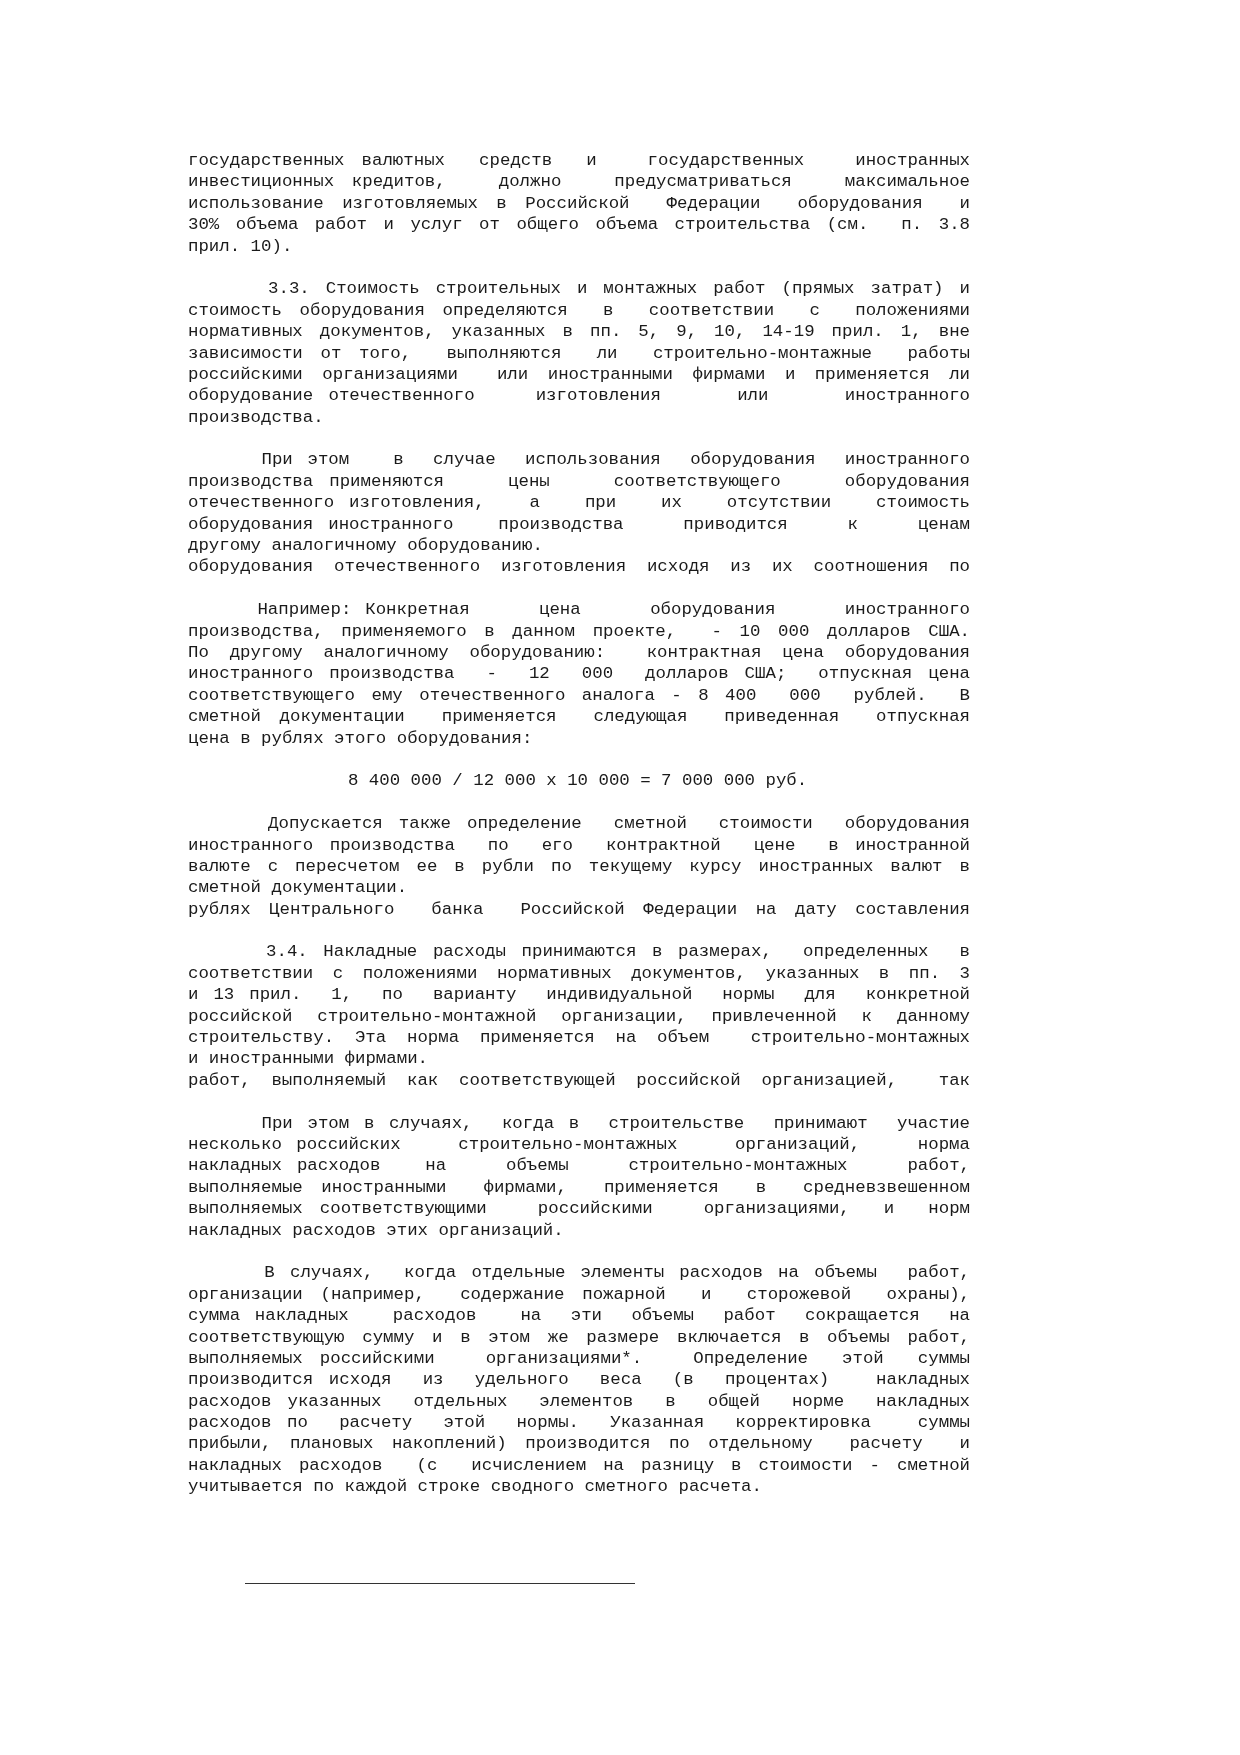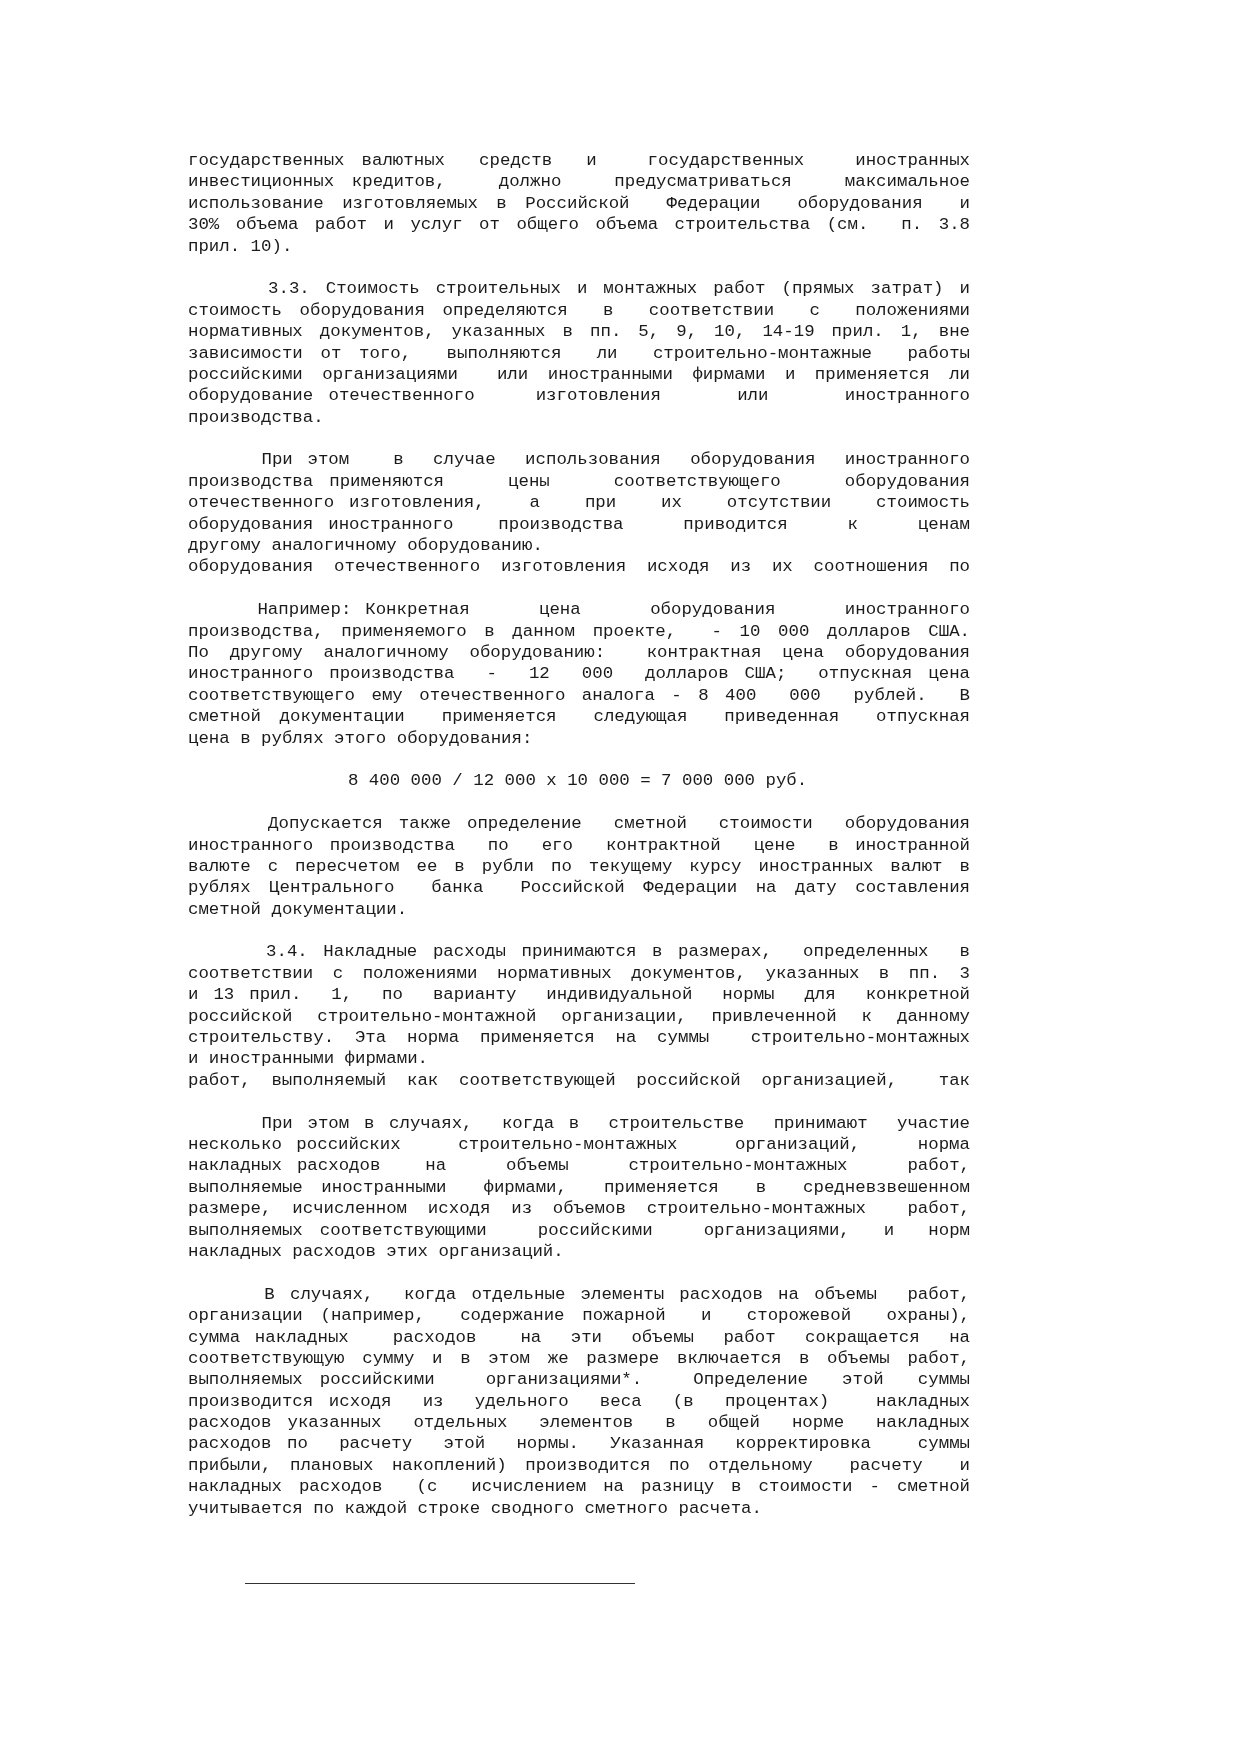--- a/index.html
+++ b/index.html
@@ -52,38 +52,37 @@
         <span class="line">иностранного производства  -  12  000  долларов США;  отпускная цена</span>
         <span class="line">соответствующего ему отечественного аналога - 8 400  000  рублей.  В</span>
         <span class="line">сметной документации  применяется  следующая  приведенная  отпускная</span>
         <span class="line last">цена в рублях этого оборудования:</span>
       </div>
     <span class="formula">8 400 000 / 12 000 х 10 000 = 7 000 000 руб.</span>
     <div class="para">
         <span class="line">     Допускается также определение  сметной  стоимости  оборудования</span>
         <span class="line">иностранного производства  по  его  контрактной  цене  в иностранной</span>
         <span class="line">валюте с пересчетом ее в рубли по текущему курсу иностранных валют в</span>
+        <span class="line last">сметной документации.</span>
         <span class="line">рублях Центрального  банка  Российской Федерации на дату составления</span>
-        <span class="line last">сметной документации.</span>
       </div>
     <div class="para">
         <span class="line">     3.4. Накладные расходы принимаются в размерах,  определенных  в</span>
         <span class="line">соответствии с положениями нормативных документов, указанных в пп. 3</span>
         <span class="line">и 13 прил.  1,  по  варианту  индивидуальной  нормы  для  конкретной</span>
         <span class="line">российской строительно-монтажной организации, привлеченной к данному</span>
-        <span class="line">строительству. Эта норма применяется на суммы  строительно-монтажных</span>
+        <span class="line">строительству. Эта норма применяется на объем  строительно-монтажных</span>
         <span class="line last">и иностранными фирмами.</span>
         <span class="line">работ, выполняемый как соответствующей российской организацией,  так</span>
       </div>
     <div class="para">
         <span class="line">     При этом в случаях,  когда в  строительстве  принимают  участие</span>
         <span class="line">несколько российских    строительно-монтажных    организаций,    норма</span>
         <span class="line">накладных расходов   на    объемы    строительно-монтажных    работ,</span>
         <span class="line">выполняемые иностранными  фирмами,  применяется  в  средневзвешенном</span>
-        <span class="line">размере, исчисленном исходя из объемов строительно-монтажных  работ,</span>
         <span class="line">выполняемых соответствующими   российскими   организациями,  и  норм</span>
         <span class="line last">накладных расходов этих организаций.</span>
       </div>
     <div class="para">
         <span class="line">     В случаях,  когда отдельные элементы расходов на объемы  работ,</span>
         <span class="line">организации (например,  содержание пожарной  и  сторожевой  охраны),</span>
         <span class="line">сумма накладных   расходов   на  эти  объемы  работ  сокращается  на</span>
         <span class="line">соответствующую сумму и в этом же размере включается в объемы работ,</span>
         <span class="line">выполняемых российскими   организациями*.   Определение  этой  суммы</span>
         <span class="line">производится исходя  из  удельного  веса  (в  процентах)   накладных</span>

